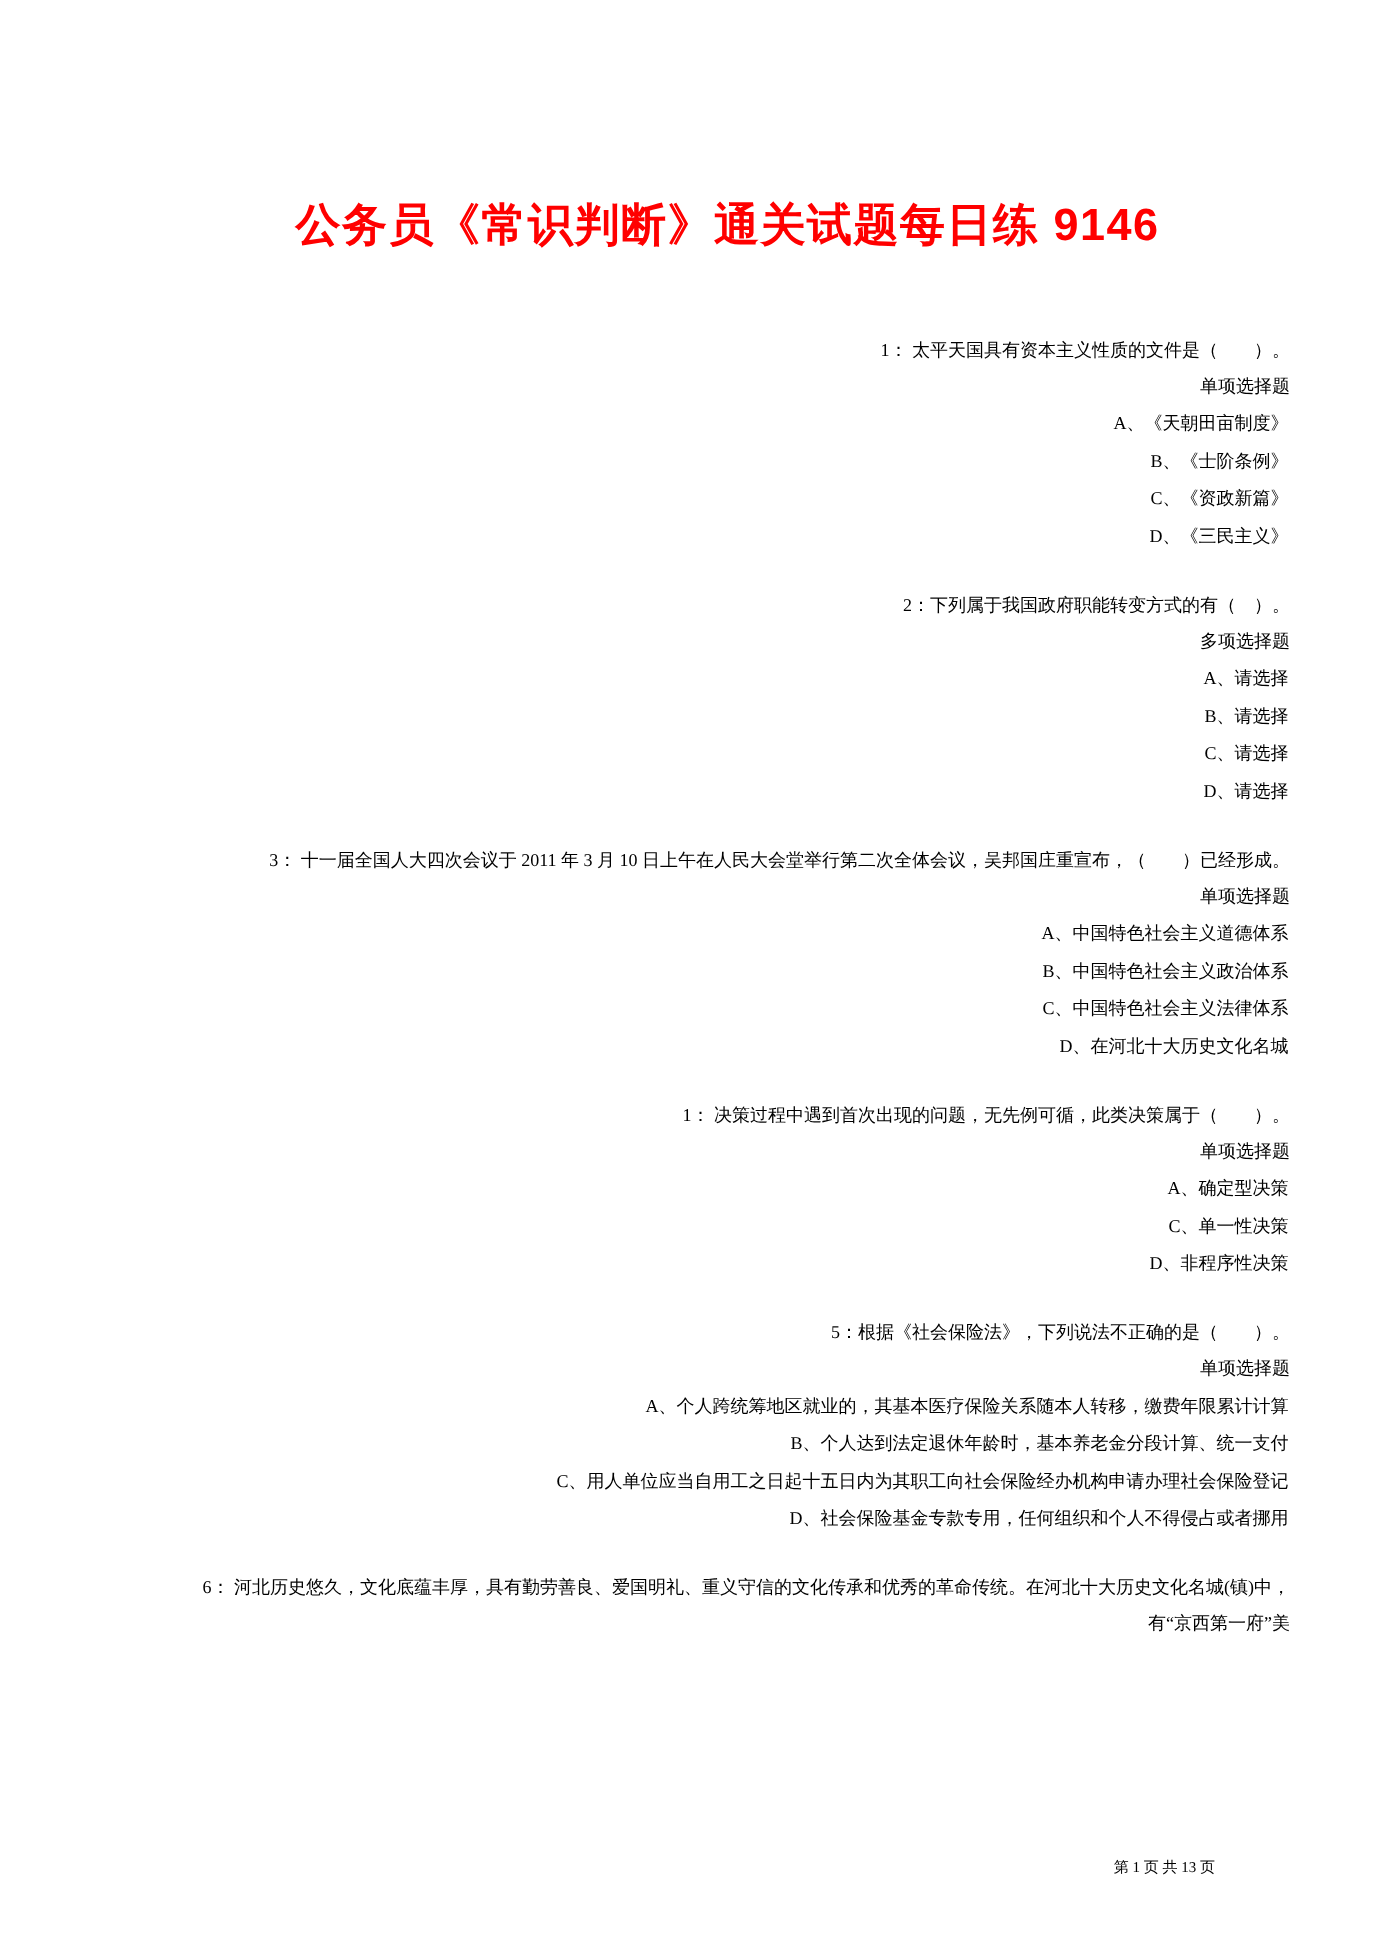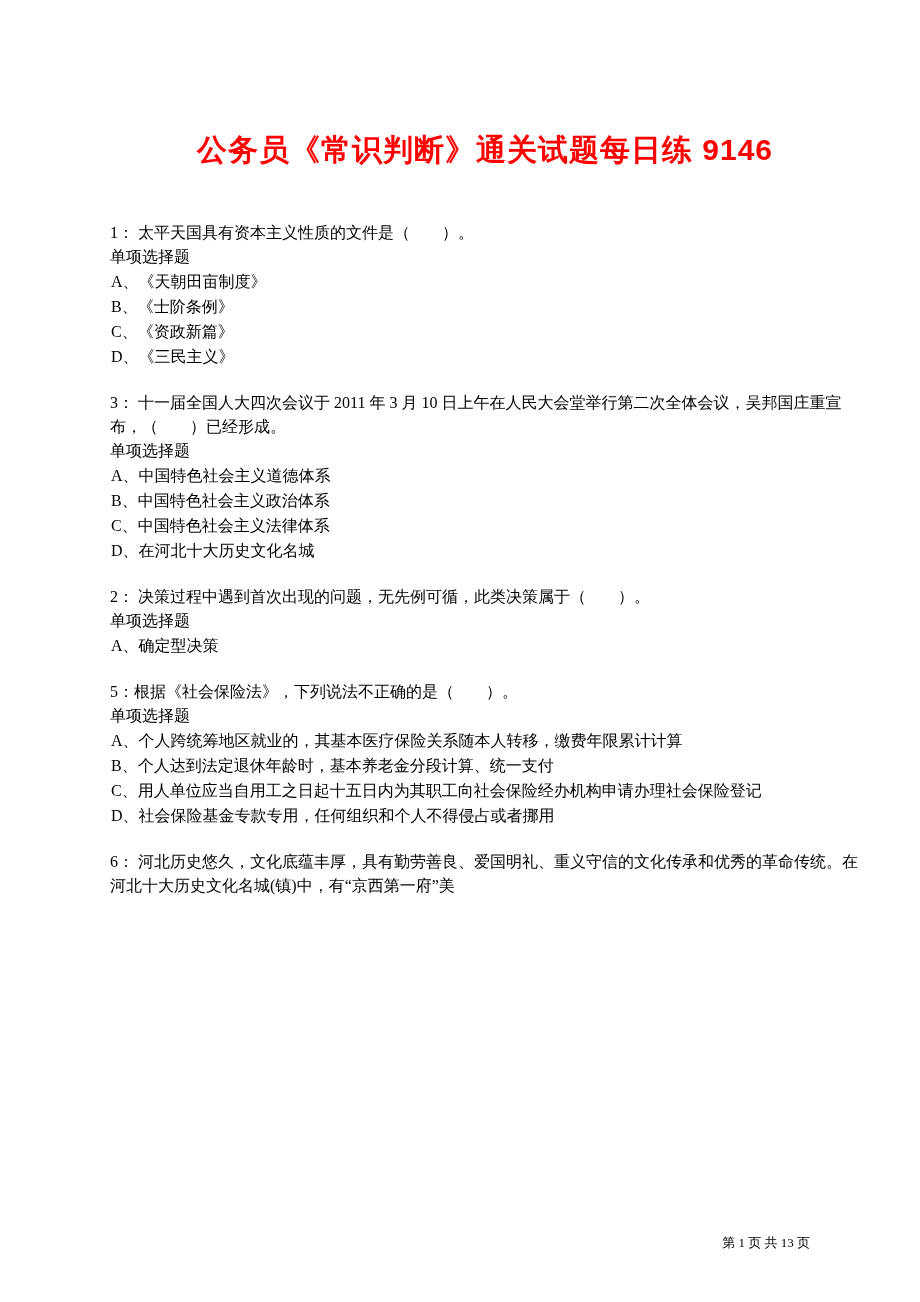--- a/index.html
+++ b/index.html
@@ -20,70 +20,81 @@
     font-family: "SimHei", "黑体", sans-serif;
     color: #ff0000;
     font-size: 30px;
     font-weight: bold;
     text-align: center;
     margin-bottom: 50px;
     letter-spacing: 1px;
   }
   .question-block {
     margin-bottom: 22px;
-    font-size: 16px;
+    font-size: 12px;
     line-height: 24px;
+    text-align: right;
   }
   .q-text {
     margin: 0;
   }
   .q-type {
     margin: 0;
   }
   .option {
     margin: 1px;
   }
   .footer {
     position: absolute;
     bottom: 50px;
     right: 110px;
-    font-size: 13px;
+    font-size: 10px;
     color: #000000;
   }
 </style>
 </head>
 <body>
 
 <div class="page">
 
   <h1 class="title">公务员《常识判断》通关试题每日练 9146</h1>
 
   <div class="question-block">
     <p class="q-text">1：  太平天国具有资本主义性质的文件是（　　）。</p>
     <p class="q-type">单项选择题</p>
     <p class="option">A、《天朝田亩制度》</p>
     <p class="option">B、《士阶条例》</p>
     <p class="option">C、《资政新篇》</p>
     <p class="option">D、《三民主义》</p>
   </div>
 
+  <div class="question-block">
+    <p class="q-text">2：下列属于我国政府职能转变方式的有（　）。</p>
+    <p class="q-type">多项选择题</p>
+    <p class="option">A、请选择</p>
+    <p class="option">B、请选择</p>
+    <p class="option">C、请选择</p>
+    <p class="option">D、请选择</p>
+  </div>
 
   <div class="question-block">
     <p class="q-text">3： 十一届全国人大四次会议于 2011 年 3 月 10 日上午在人民大会堂举行第二次全体会议，吴邦国庄重宣布，（　　）已经形成。</p>
     <p class="q-type">单项选择题</p>
     <p class="option">A、中国特色社会主义道德体系</p>
     <p class="option">B、中国特色社会主义政治体系</p>
     <p class="option">C、中国特色社会主义法律体系</p>
     <p class="option">D、在河北十大历史文化名城</p>
   </div>
 
   <div class="question-block">
-    <p class="q-text">2：  决策过程中遇到首次出现的问题，无先例可循，此类决策属于（　　）。</p>
+    <p class="q-text">1：  决策过程中遇到首次出现的问题，无先例可循，此类决策属于（　　）。</p>
     <p class="q-type">单项选择题</p>
     <p class="option">A、确定型决策</p>
+    <p class="option">C、单一性决策</p>
+    <p class="option">D、非程序性决策</p>
   </div>
 
   <div class="question-block">
     <p class="q-text">5：根据《社会保险法》，下列说法不正确的是（　　）。</p>
     <p class="q-type">单项选择题</p>
     <p class="option">A、个人跨统筹地区就业的，其基本医疗保险关系随本人转移，缴费年限累计计算</p>
     <p class="option">B、个人达到法定退休年龄时，基本养老金分段计算、统一支付</p>
     <p class="option">C、用人单位应当自用工之日起十五日内为其职工向社会保险经办机构申请办理社会保险登记</p>
     <p class="option">D、社会保险基金专款专用，任何组织和个人不得侵占或者挪用</p>
   </div>

